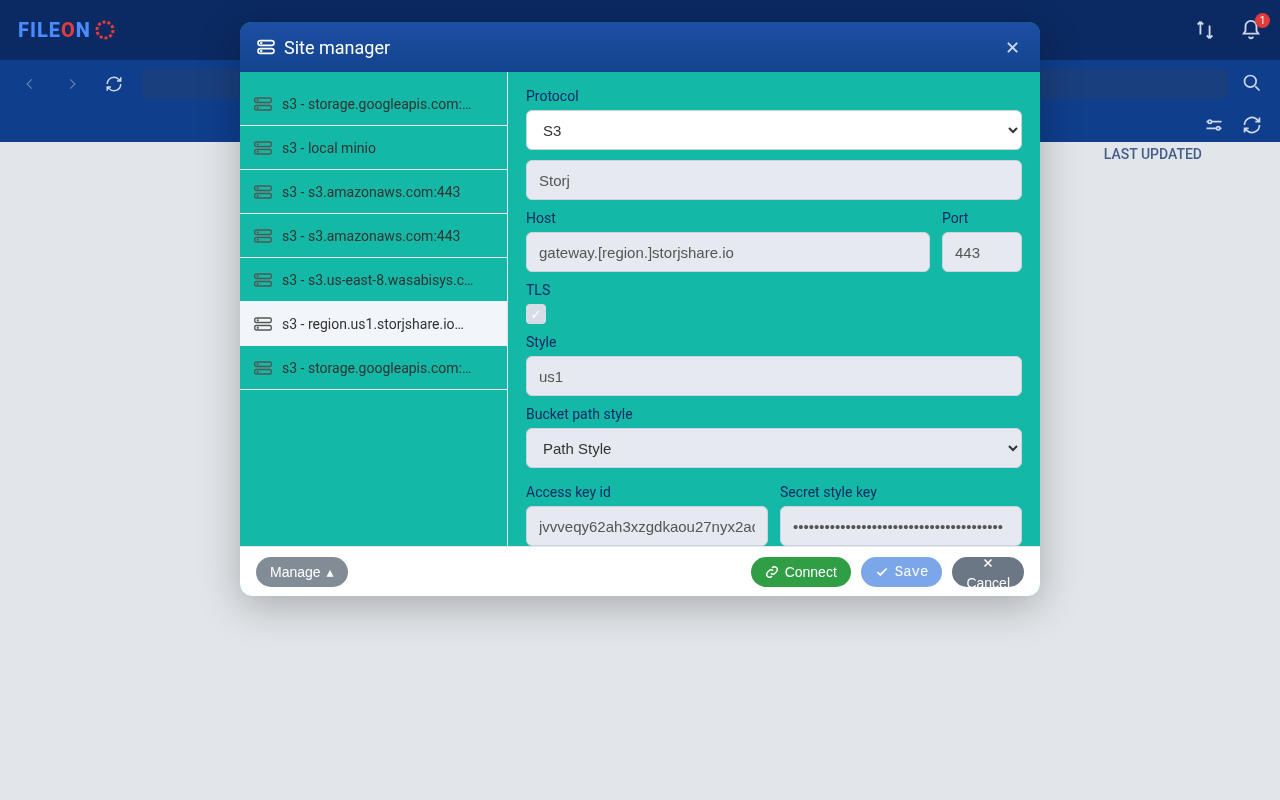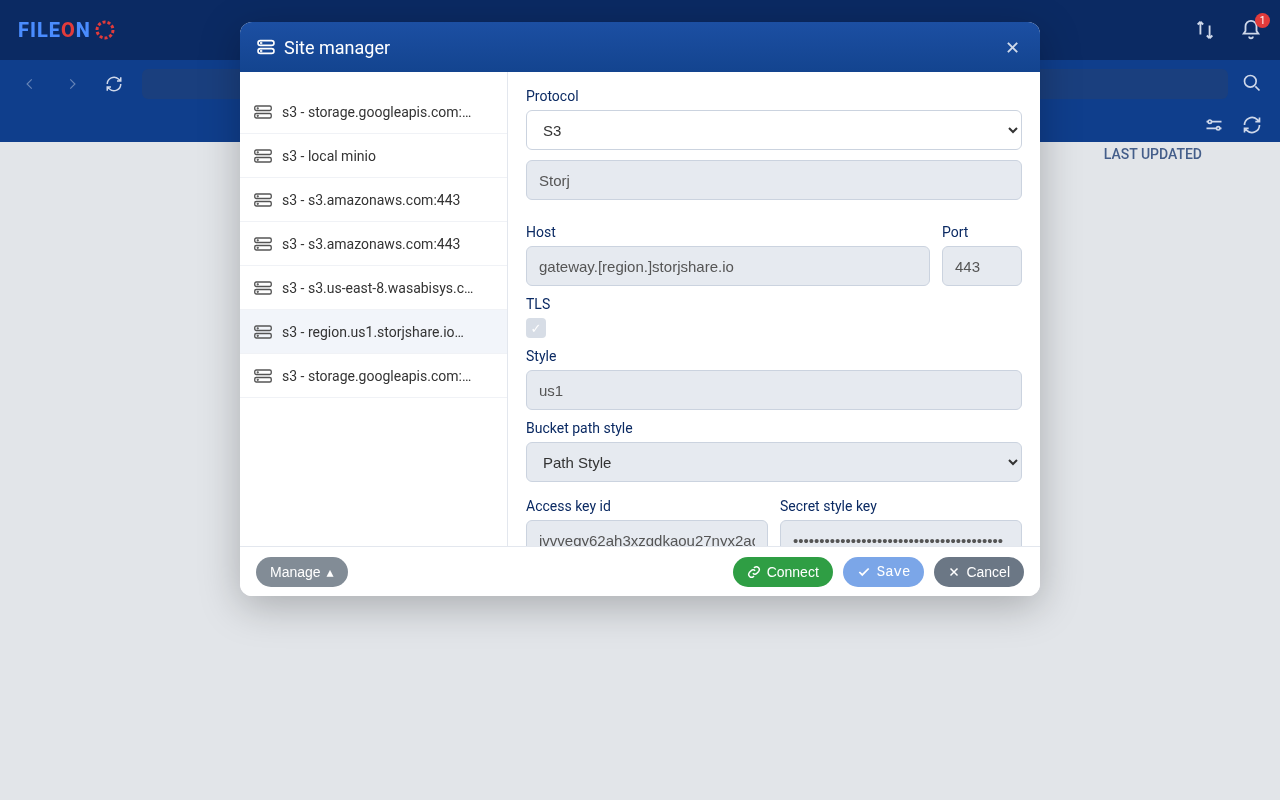--- a/index.html
+++ b/index.html
@@ -38,48 +38,48 @@
   
   .subbar{height:34px;background:var(--navy2);display:flex;align-items:center;justify-content:flex-end;padding:0 18px;gap:18px;color:#cfd8ea;}
   .subbar .icon{width:20px;height:20px;cursor:pointer;}
 
   
   .content{position:absolute;left:0;right:0;top:142px;bottom:0;background:#E2E5E9;padding:0 18px;}
   .col-header{color:#445E8A;font-size:14px;font-weight:500;margin-top:4px;margin-right:60px;float:right;}
 
   
   .overlay{position:absolute;inset:0;display:flex;align-items:flex-start;justify-content:center;}
-  .modal{margin-top:22px;width:800px;height:574px;background:#ffffff;border-radius:12px;box-shadow:0 10px 40px var(--shadow);display:flex;flex-direction:column;overflow:hidden;}
+  .modal{margin-top:22px;width:800px;height:574px;background:#14b8a6;border-radius:12px;box-shadow:0 10px 40px var(--shadow);display:flex;flex-direction:column;overflow:hidden;}
   .modal-head{height:50px;background:linear-gradient(180deg,#1C4FA3,#13448F);color:#fff;display:flex;align-items:center;padding:0 16px;justify-content:space-between;font-size:18px;}
   .modal-title{display:flex;align-items:center;gap:8px;}
   .close-x{cursor:pointer;font-size:18px;opacity:.8;padding:4px;}
 
   .modal-body{flex:1;display:flex;min-height:0;}
-  .sites{width:268px;border-right:1px solid #E3E7EE;overflow-y:auto;padding:18px 0;}
+  .sites{width:268px;border-right:1px solid #E3E7EE;overflow-y:auto;padding:10px 0;}
   .site-item{height:44px;display:flex;align-items:center;gap:10px;padding:0 14px;font-size:14px;color:#333;cursor:pointer;border-bottom:1px solid #F0F2F6;white-space:nowrap;overflow:hidden;text-overflow:ellipsis;}
   .site-item.selected{background:#F2F5FA;}
   .site-ico{width:18px;height:14px;flex-shrink:0;}
   .site-label{overflow:hidden;text-overflow:ellipsis;}
 
   .form{flex:1;padding:10px 18px 18px;overflow-y:auto;}
   .label{font-size:14px;color:var(--text);margin-top:6px;margin-bottom:6px;}
   .field, select.field{width:100%;height:40px;border-radius:6px;border:1px solid var(--border);padding:0 12px;font-size:15px;color:#333;}
   select.field{background:#fff;}
   .field.readonly{background:var(--input-bg);color:#555;}
   .row{display:flex;gap:12px;}
   .row>div{flex:1;}
   .row .narrow{flex:0 0 80px;}
   .tls-check{width:20px;height:20px;border-radius:4px;background:#D7DDE6;display:flex;align-items:center;justify-content:center;color:#fff;font-size:13px;}
 
   .modal-foot{height:50px;border-top:1px solid #E3E7EE;display:flex;align-items:center;justify-content:space-between;padding:0 16px;background:#fff;}
   .btn{height:30px;padding:0 14px;border-radius:15px;border:none;font-size:14px;display:inline-flex;align-items:center;gap:6px;cursor:pointer;color:#fff;}
   .btn.manage{background:var(--gray-btn2);}
   .btn.connect{background:var(--green);}
   .btn.save{background:var(--blue-soft);font-family:Liberation Mono, monospace;}
-  .btn.cancel{background:var(--gray-btn);}
+  .btn.cancel{background:var(--gray-btn);flex-direction:column;}
   .foot-right{display:flex;gap:10px;}
 
   svg{display:block;}
 </style>
 </head>
 <body>
 
 <div class="header">
   <div class="logo">
     <span class="a">FILE</span>
@@ -237,21 +237,21 @@
 
       <div class="form">
         <div class="label">Protocol</div>
         <select class="field">
           <option>S3</option>
         </select>
 
         <div style="height:10px"></div>
         <input class="field readonly" readonly="" value="Storj" style="">
 
-        <div class="row" style="margin-top:18px">
+        <div class="row" style="margin-top:4px">
           <div>
             <div class="label">Host</div>
             <input class="field readonly" readonly="" value="gateway.[region.]storjshare.io" style="">
           </div>
           <div class="narrow">
             <div class="label">Port</div>
             <input class="field readonly" readonly="" value="443" style="">
           </div>
         </div>
 

